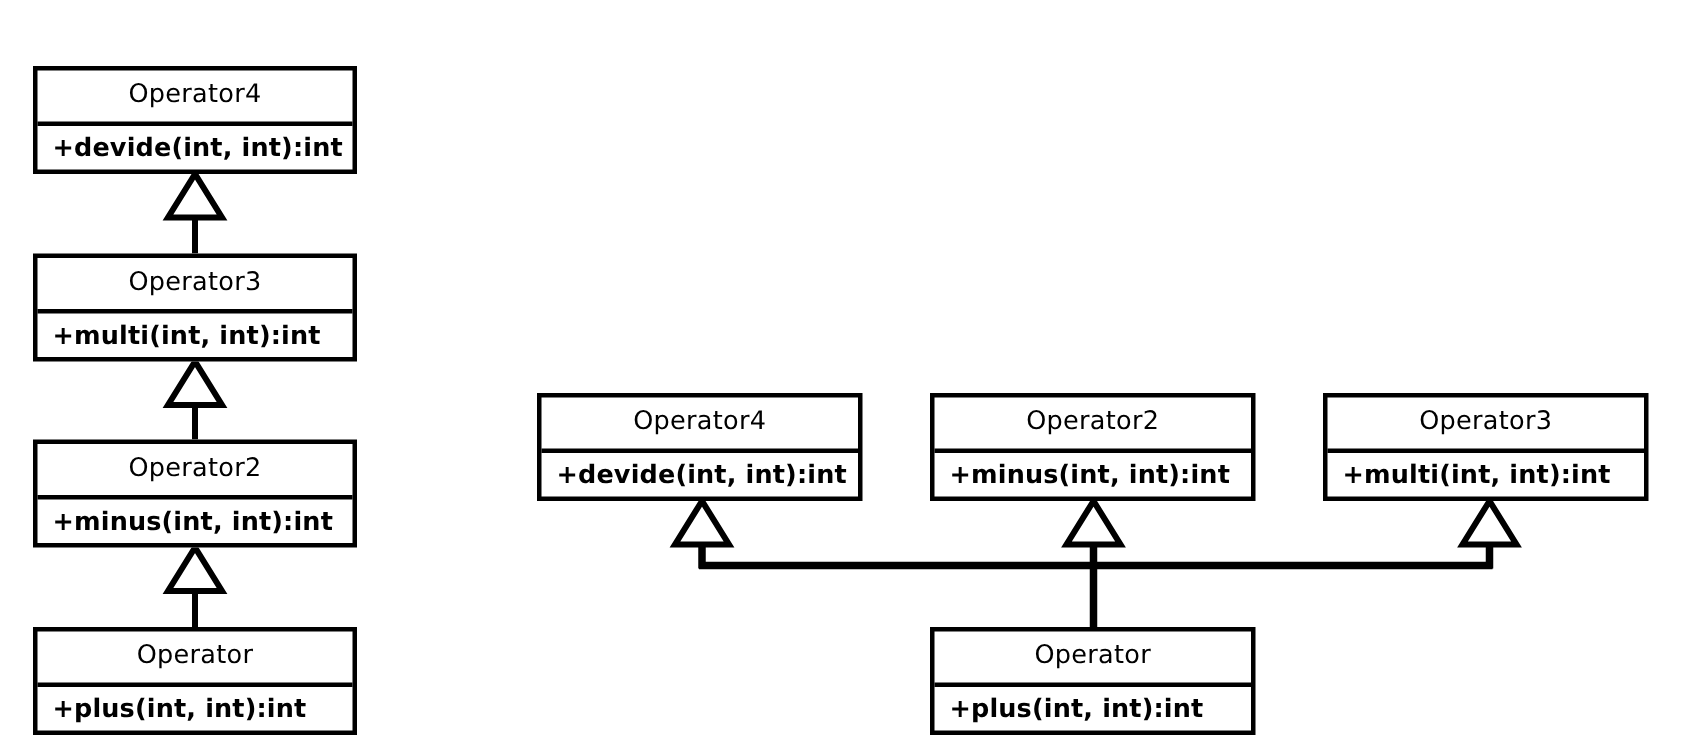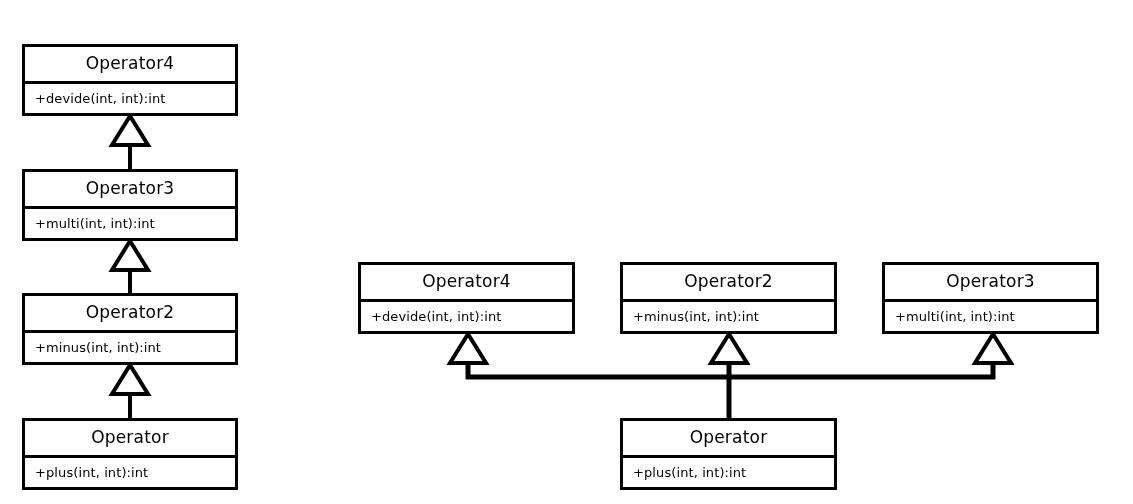--- a/index.html
+++ b/index.html
@@ -41,24 +41,25 @@
     letter-spacing: 0.2px;
     border-bottom: 3px solid #000000;
     white-space: nowrap;
     overflow: hidden;
   }
   .uml-class .class-ops {
     flex: 1 1 auto;
     display: flex;
     align-items: center;
     padding-left: 10px;
-    font-size: 13px;
+    font-size: 17px;
     letter-spacing: 0.1px;
     white-space: nowrap;
     overflow: hidden;
+    font-weight: bold;
   }
   .edge-svg {
     position: absolute;
     left: 0;
     top: 0;
     width: 1133px;
     height: 504px;
     z-index: 1;
     pointer-events: none;
   }

